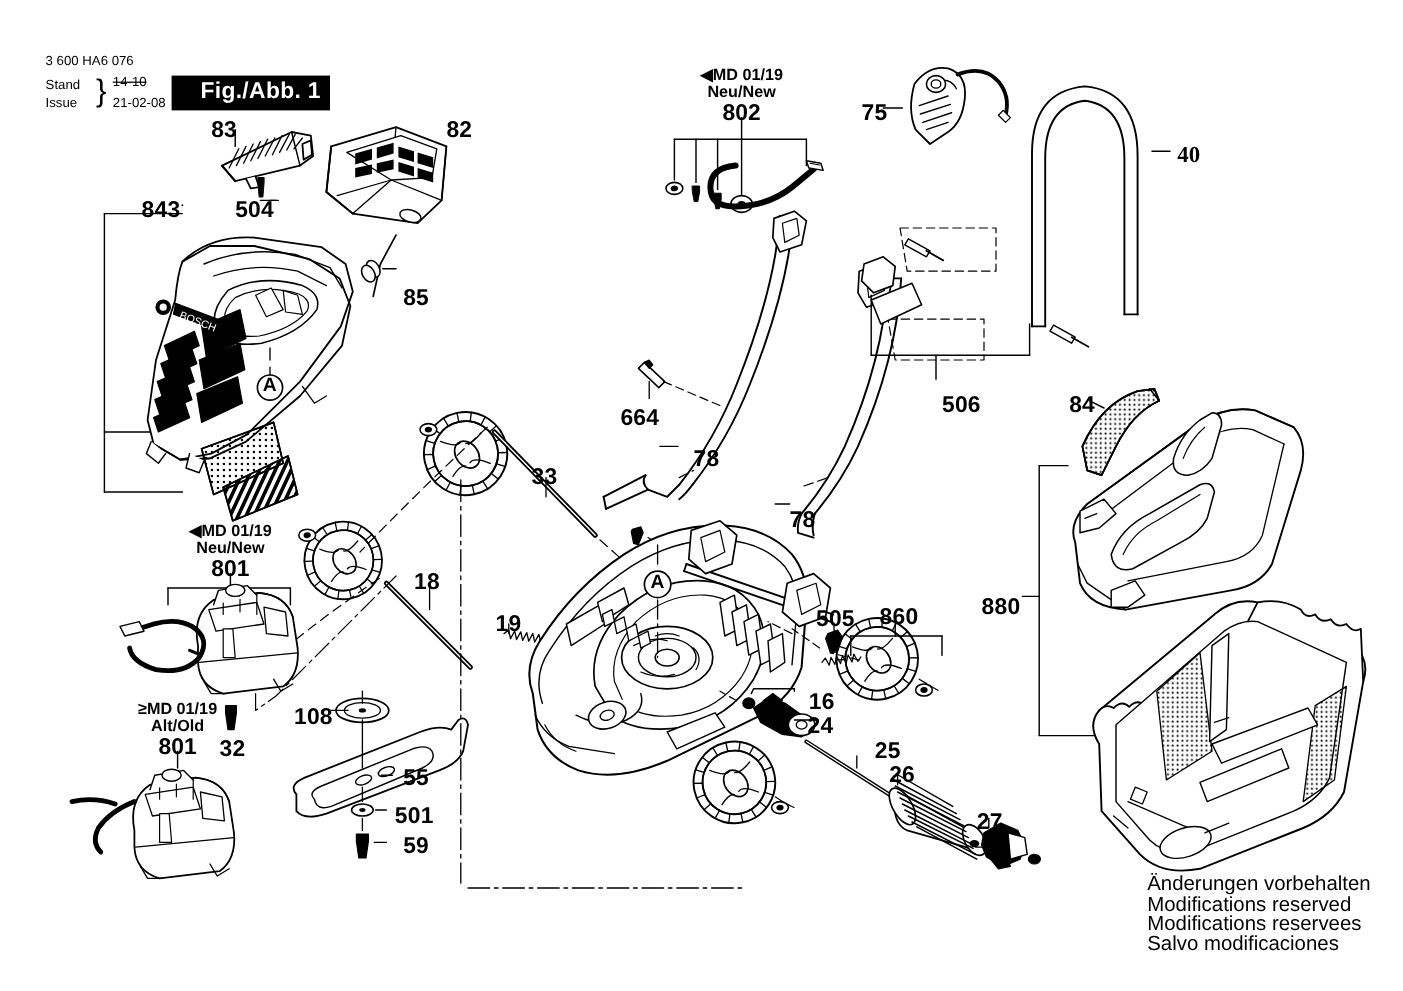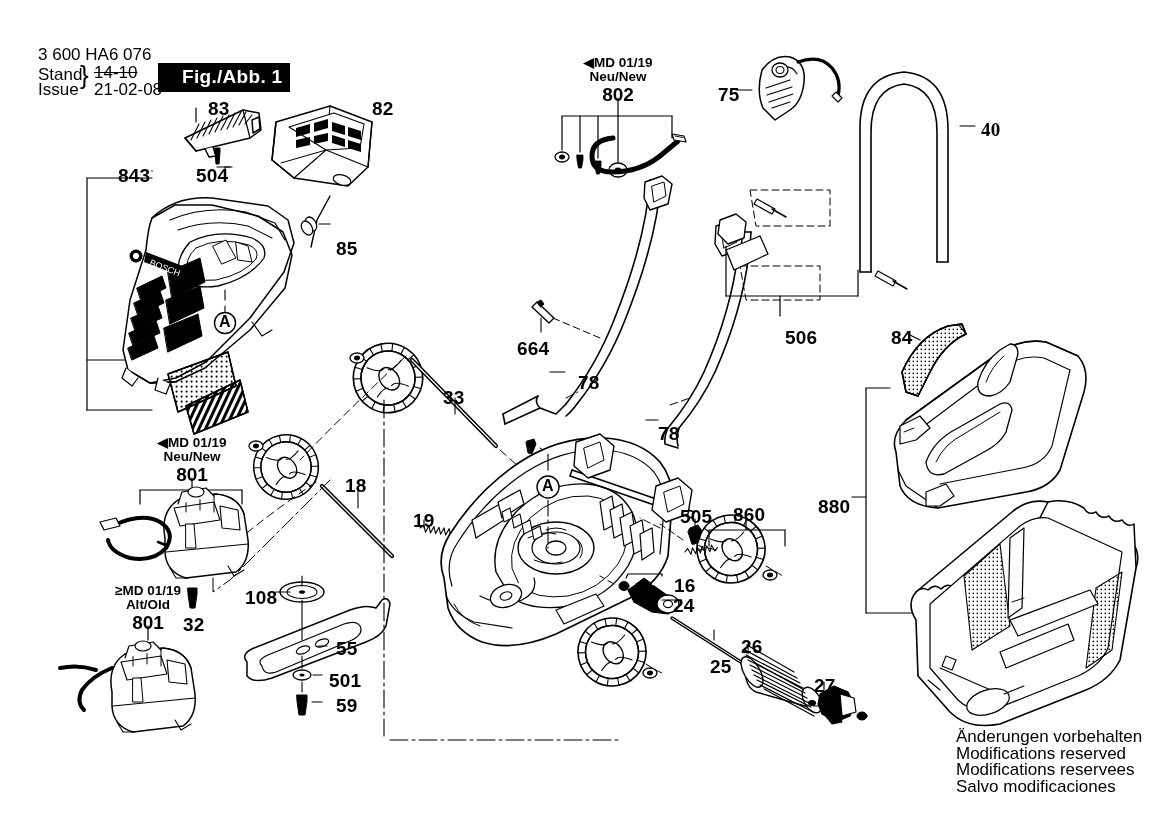--- a/index.html
+++ b/index.html
@@ -2,21 +2,21 @@
 <html><head>
 <meta charset="utf-8">
 <style>
   html,body{margin:0;padding:0;background:#fff;}
   body{width:1169px;height:826px;font-family:"Liberation Sans",sans-serif;color:#000;}
   #sheet{position:relative;width:1169px;height:826px;overflow:hidden;background:#fff;}
   #art{position:absolute;left:0;top:0;width:1169px;height:826px;}
   .lbl{position:absolute;font-weight:bold;font-size:19px;line-height:1;white-space:nowrap;letter-spacing:.2px;}
   .md{position:absolute;text-align:center;font-weight:bold;font-size:13.5px;line-height:13.5px;white-space:nowrap;}
   .md .big{font-size:19px;line-height:21px;display:block;margin-top:1px;}
-  .hdr{position:absolute;font-size:17px;white-space:nowrap;}
+  .hdr{position:absolute;font-size:11px;white-space:nowrap;}
   .hdr.strike{text-decoration:line-through;}
   .fig{position:absolute;background:#000;color:#fff;font-weight:bold;font-size:19px;
        padding:3px 8px 4px 8px;white-space:nowrap;letter-spacing:.3px;}
   .foot{position:absolute;font-size:17px;line-height:16.5px;white-space:nowrap;}
   .brace{position:absolute;font-size:26px;line-height:26px;}
 </style>
 </head>
 <body>
 
 <div id="sheet">
@@ -576,21 +576,21 @@
 
     </g>
   </svg>
 
   <div class="hdr" style="left:38px;top:45px;">3 600 HA6 076</div>
   <div class="hdr" style="left:38px;top:65px;">Stand</div>
   <div class="hdr" style="left:38px;top:80px;">Issue</div>
   <div class="brace" style="left:80px;top:62px;">}</div>
   <div class="hdr strike" style="left:94px;top:63px;">14-10</div>
   <div class="hdr" style="left:94px;top:80px;">21-02-08</div>
-  <div class="fig" style="left:158px;top:63px;padding-left:24px;">Fig./Abb. 1</div>
+  <div class="fig" style="left:143px;top:63px;padding-left:24px;">Fig./Abb. 1</div>
 
   <div class="md" style="left:548px;top:56px;width:140px;">
     <span>◀MD 01/19</span><br>
     <span>Neu/New</span>
     <span class="big">802</span>
   </div>
 
   <div class="md" style="left:122px;top:436px;width:140px;">
     <span>◀MD 01/19</span><br>
     <span>Neu/New</span>
@@ -600,21 +600,21 @@
   <div class="md" style="left:78px;top:584px;width:140px;">
     <span>≥MD 01/19</span><br>
     <span>Alt/Old</span>
     <span class="big">801</span>
   </div>
 
   <div class="lbl" style="left:219px;top:314px;font-size:16px;">A</div>
   <div class="lbl" style="left:542px;top:478px;font-size:16px;">A</div>
 
   <div id="callouts">
-      <div class="lbl" style="left: 176px; top: 99px; margin-left: 32px;">83</div>
+      <div class="lbl" style="left: 176px; top: 99px;">83</div>
       <div class="lbl" style="left: 332px; top: 99px; margin-left: 40px;">82</div>
       <div class="lbl" style="left: 118px; top: 166px;">843</div>
       <div class="lbl" style="left: 196px; top: 166px;">504</div>
       <div class="lbl" style="left: 336px; top: 217px; margin-top: 22px;">85</div>
       <div class="lbl" style="left: 718px; top: 85px;">75</div>
       <div class="lbl" style="left: 981px; top: 120px; font-family: Liberation Serif, serif;">40</div>
       <div class="lbl" style="left: 785px; top: 328px;">506</div>
       <div class="lbl" style="left: 891px; top: 328px;">84</div>
       <div class="lbl" style="left: 818px; top: 497px;">880</div>
       <div class="lbl" style="left: 517px; top: 339px;">664</div>
@@ -625,21 +625,21 @@
       <div class="lbl" style="left: 413px; top: 511px;">19</div>
       <div class="lbl" style="left: 245px; top: 588px;">108</div>
       <div class="lbl" style="left: 336px; top: 639px;">55</div>
       <div class="lbl" style="left: 329px; top: 671px;">501</div>
       <div class="lbl" style="left: 336px; top: 696px;">59</div>
       <div class="lbl" style="left: 183px; top: 615px;">32</div>
       <div class="lbl" style="left: 680px; top: 507px;">505</div>
       <div class="lbl" style="left: 733px; top: 505px;">860</div>
       <div class="lbl" style="left: 674px; top: 576px;">16</div>
       <div class="lbl" style="left: 673px; top: 596px;">24</div>
-      <div class="lbl" style="left: 710px; top: 617px; margin-top: 40px;">25</div>
+      <div class="lbl" style="left: 729px; top: 617px;">25</div>
       <div class="lbl" style="left: 741px; top: 637px; text-align: right;">26</div>
       <div class="lbl" style="left: 814px; top: 676px;">27</div>
     </div>
 
   <div class="foot" style="left:956px;top:729px;">
     <div>Änderungen vorbehalten</div>
     <div>Modifications reserved</div>
     <div>Modifications reservees</div>
     <div>Salvo modificaciones</div>
   </div>

